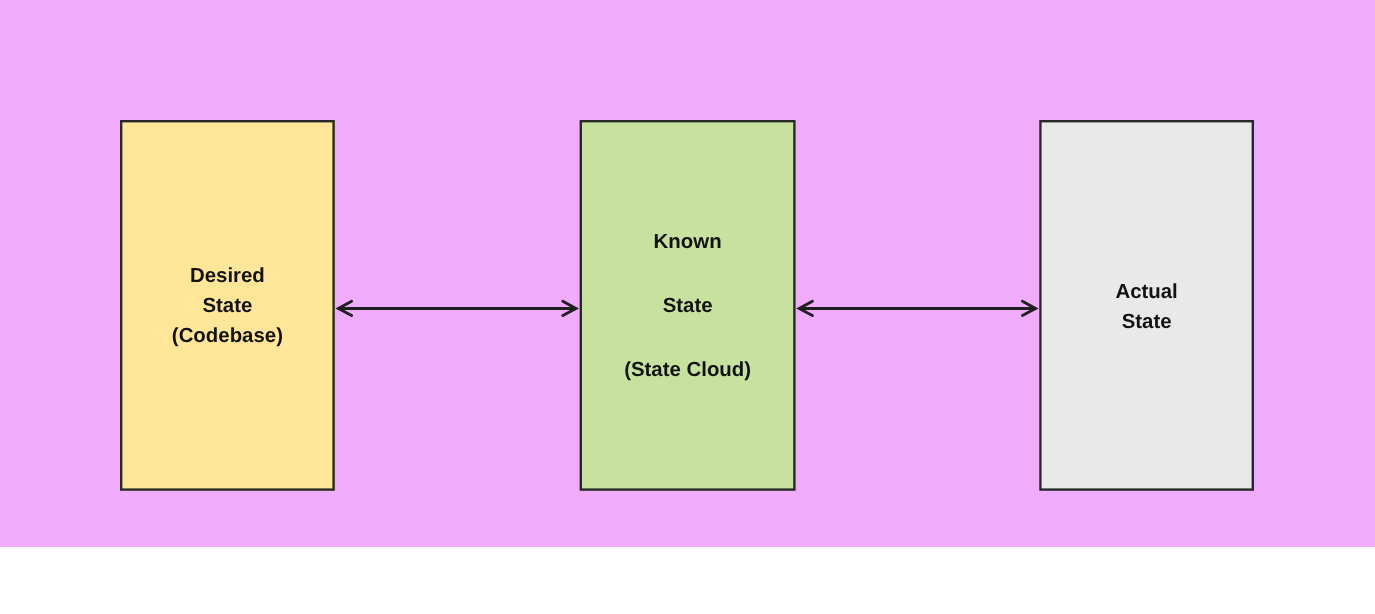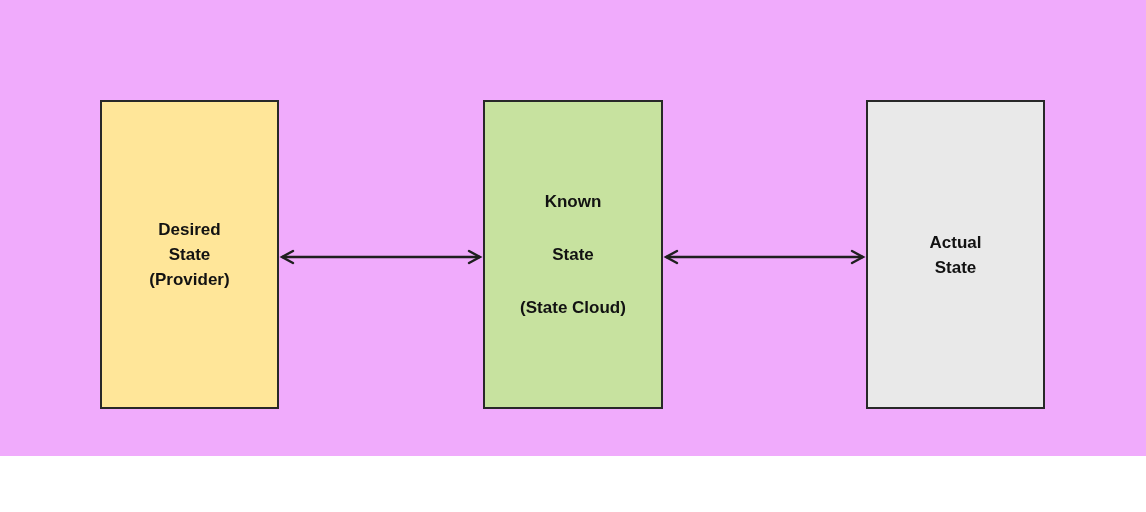--- a/index.html
+++ b/index.html
@@ -58,21 +58,21 @@
         <path d="M2,2 L13,8 L2,14" fill="none" stroke="#1f1f1f" stroke-width="2.4" stroke-linecap="round" stroke-linejoin="miter"></path>
       </marker>
     </defs>
     <line x1="282" y1="257" x2="480" y2="257" stroke="#1f1f1f" stroke-width="2.5" marker-start="url(#head)" marker-end="url(#head)"></line>
     <line x1="666" y1="257" x2="863" y2="257" stroke="#1f1f1f" stroke-width="2.5" marker-start="url(#head)" marker-end="url(#head)"></line>
   </svg>
 
   <div class="box" id="box-desired">
     <div class="line">Desired</div>
     <div class="line">State</div>
-    <div class="line">(Provider)</div>
+    <div class="line">(Codebase)</div>
   </div>
 
   <div class="box" id="box-known">
     <div class="line">Known</div>
     <div class="line">State</div>
     <div class="line">(State Cloud)</div>
   </div>
 
   <div class="box" id="box-actual">
     <div class="line">Actual</div>

